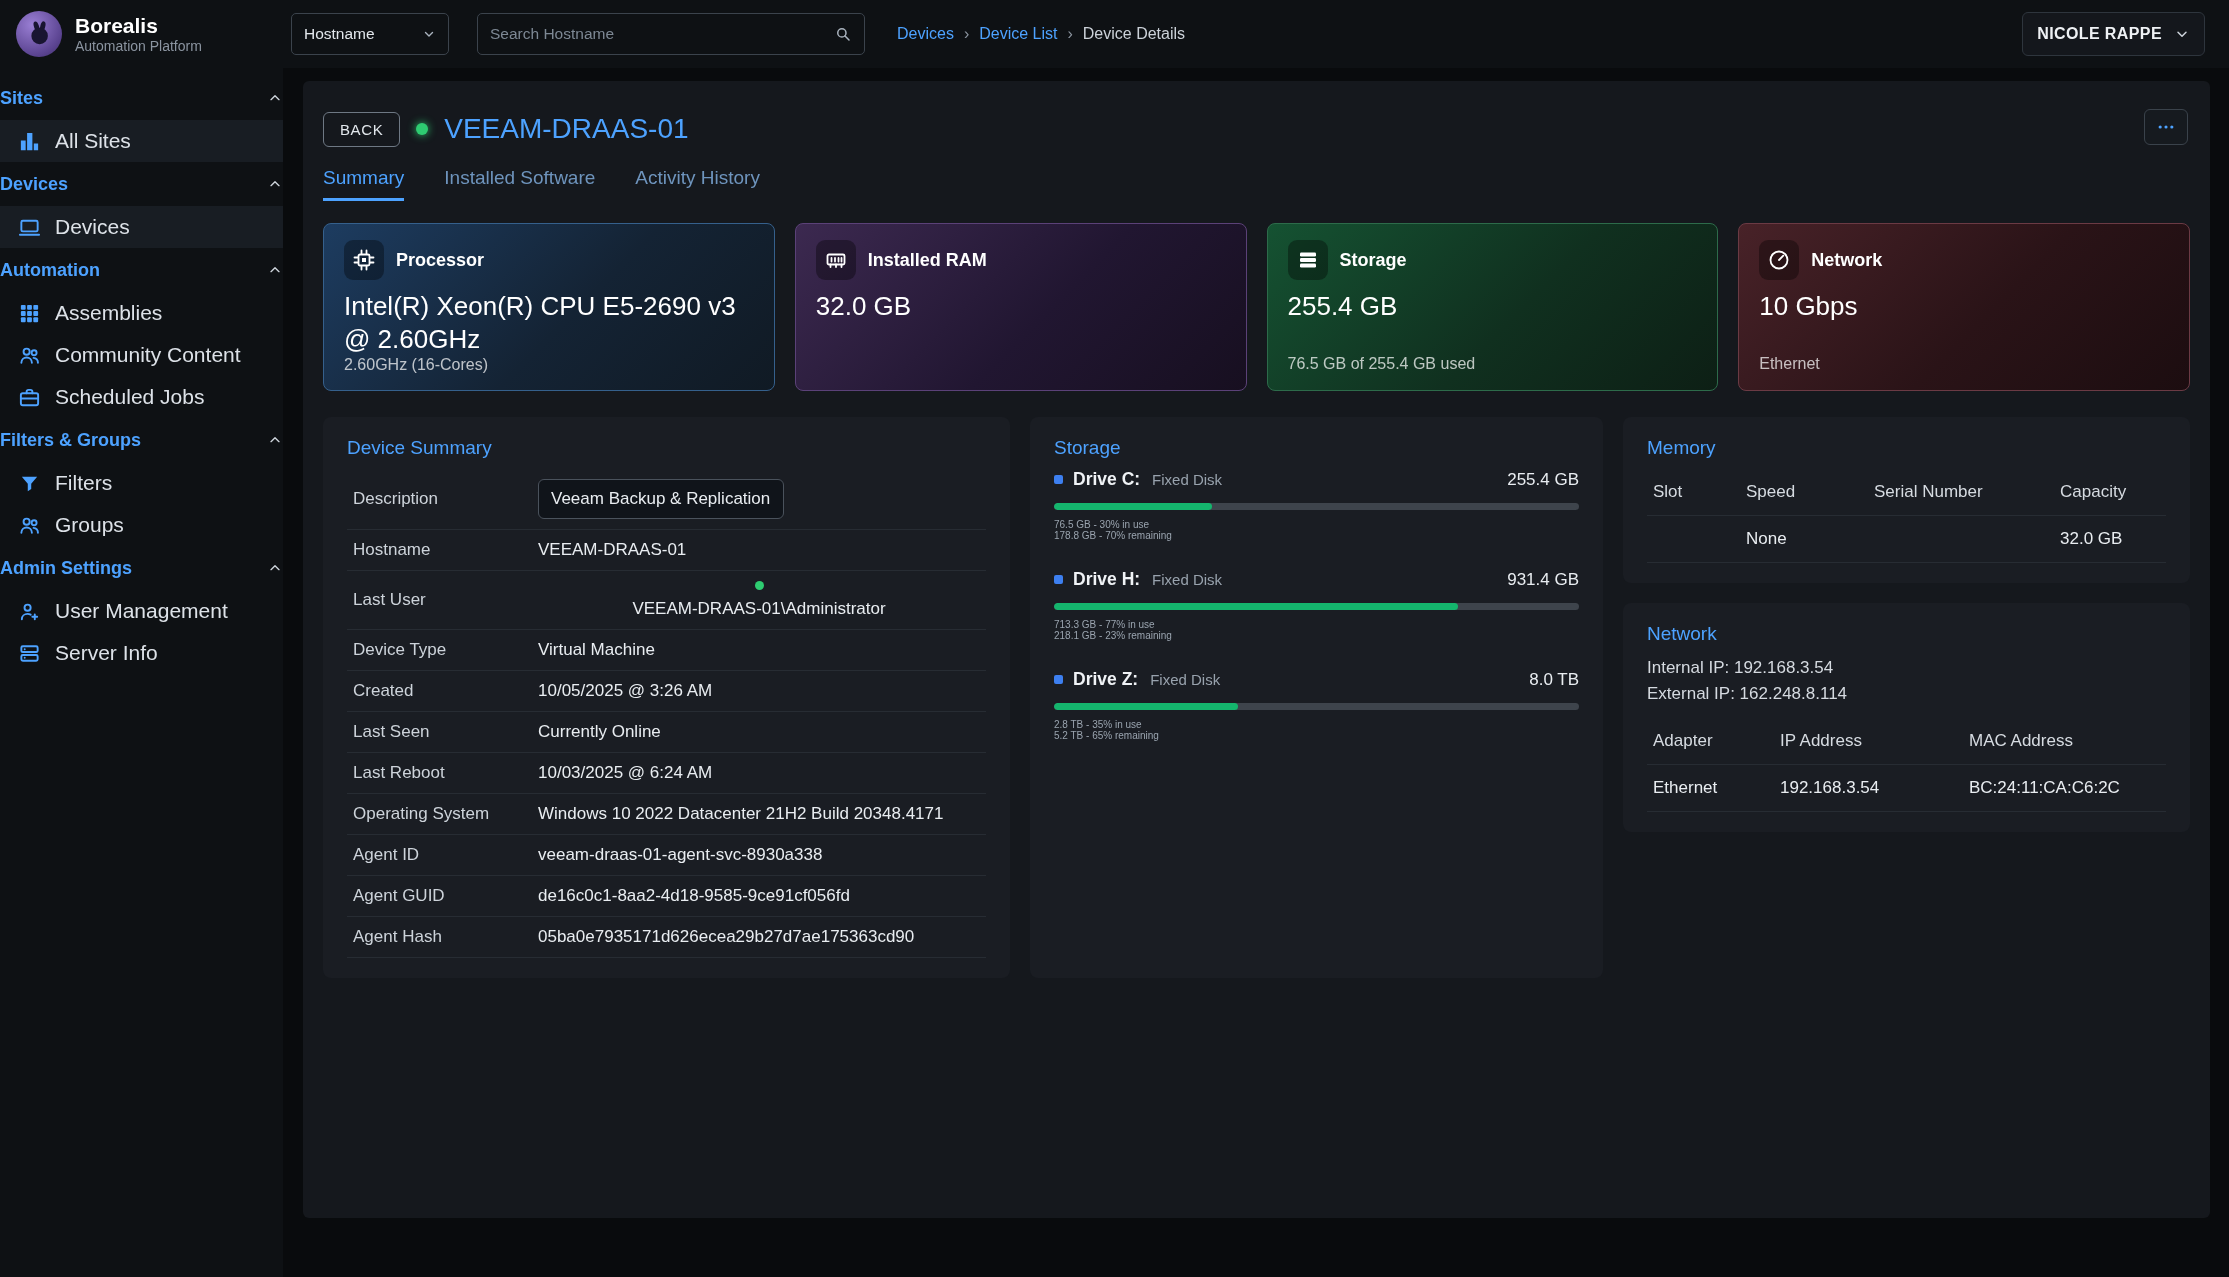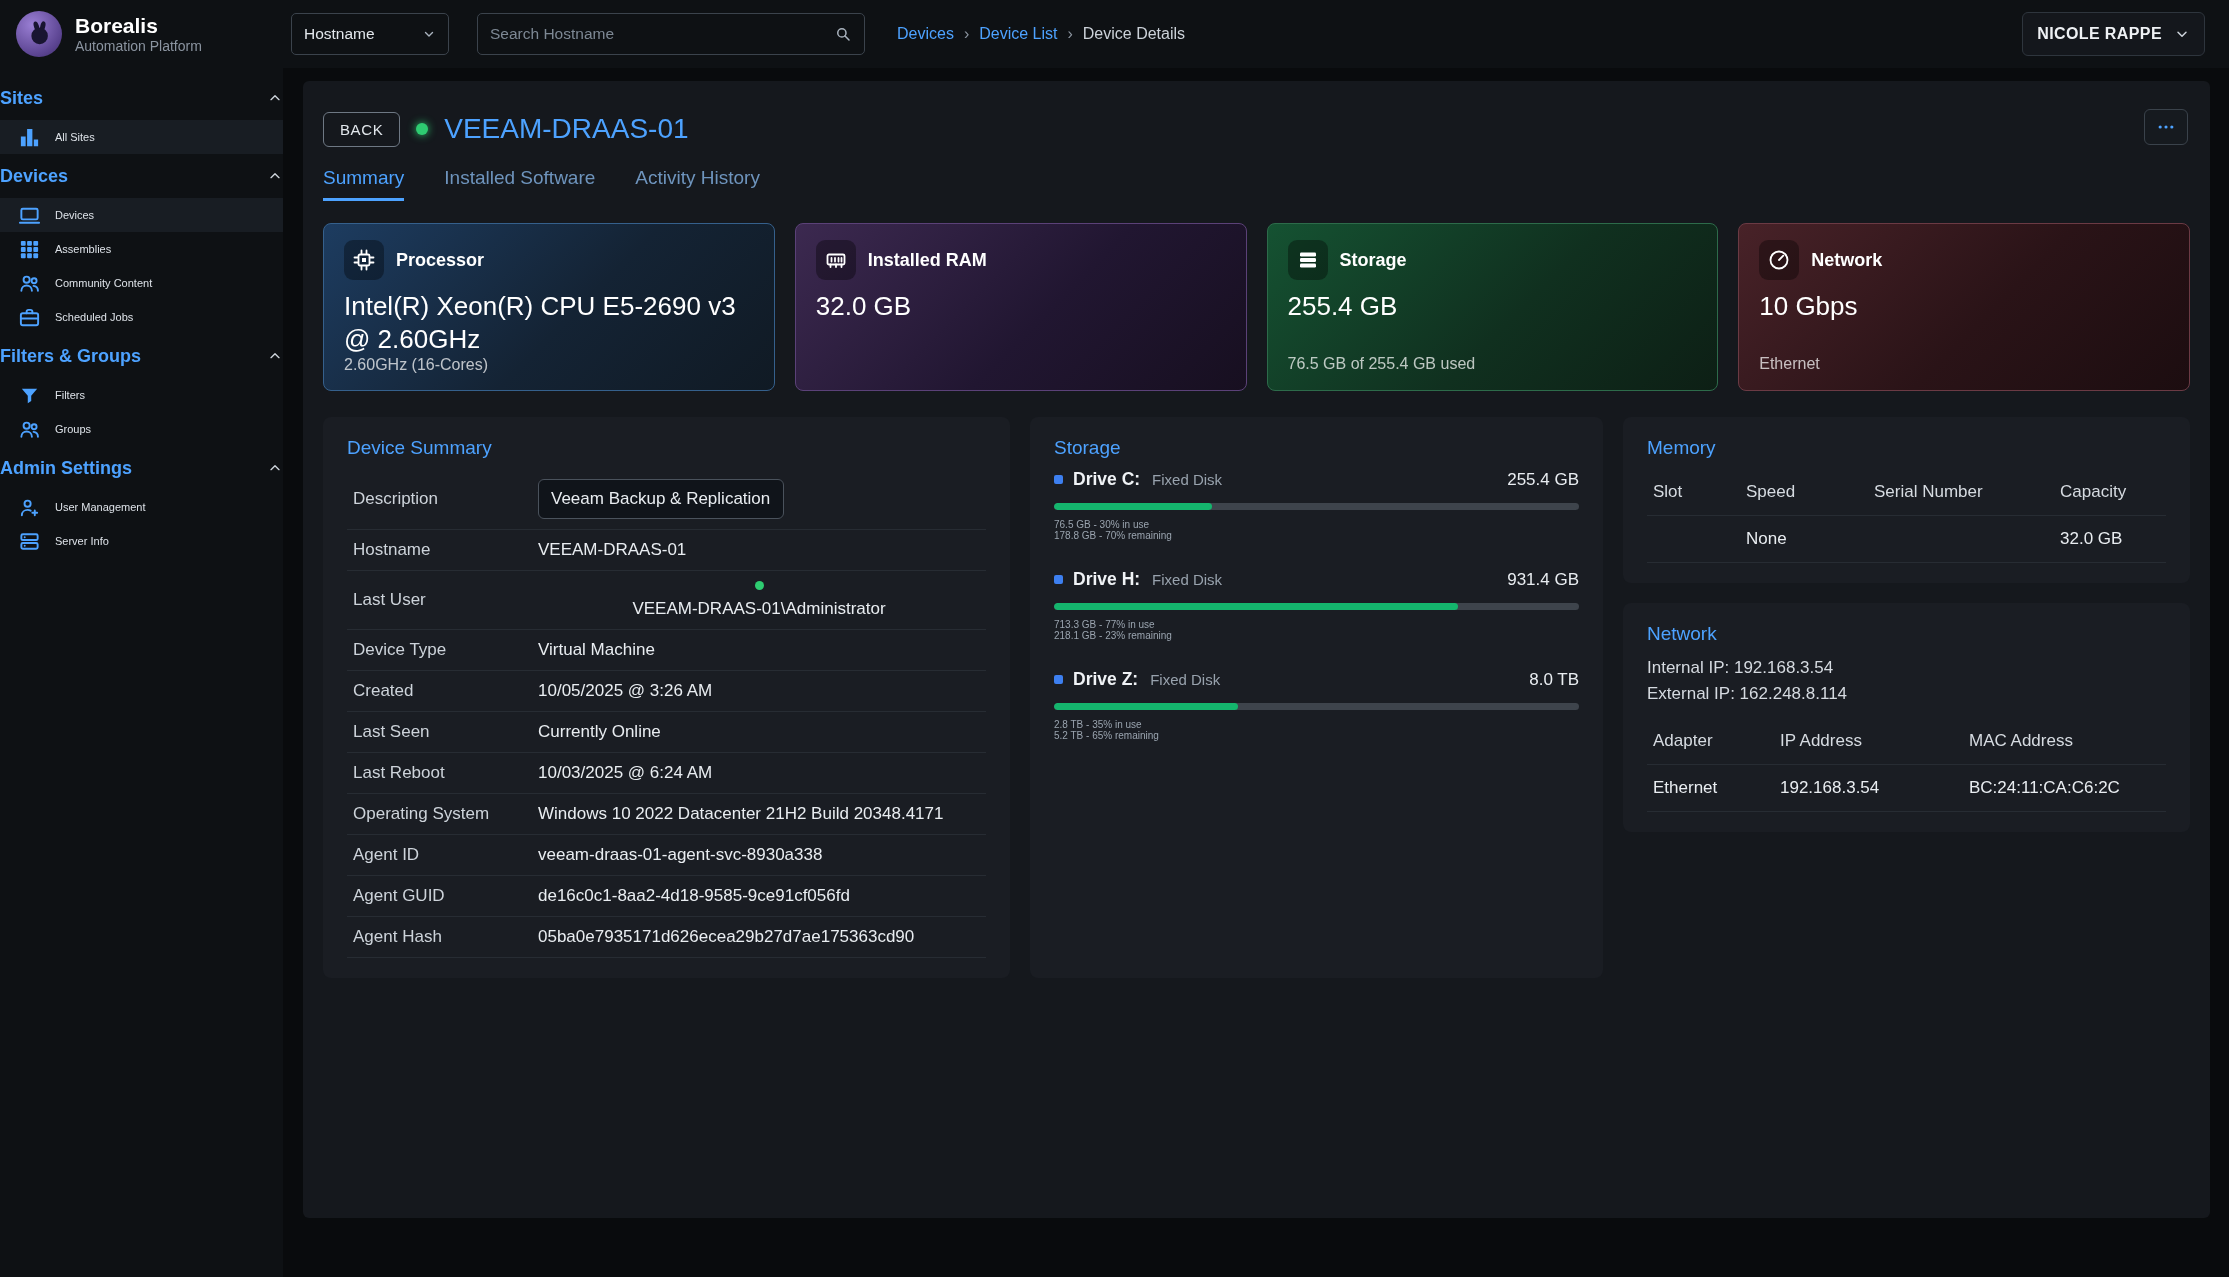--- a/index.html
+++ b/index.html
@@ -15,21 +15,21 @@
   svg{display:block}
   
   .sidebar{width:283px;min-width:283px;background:#0e1114;display:flex;flex-direction:column;}
   .brand{height:68px;display:flex;align-items:center;gap:13px;padding:0 16px;}
   .logo{width:46px;height:46px;border-radius:50%;background:radial-gradient(circle at 35% 30%,#9a7fd4,#5a4390 70%,#3d2e66);display:flex;align-items:center;justify-content:center;flex:none;}
   .brand-name{font-size:21px;font-weight:700;color:#fff;line-height:1.15;}
   .brand-sub{font-size:14px;color:#8b94a0;}
   .nav{padding-top:8px;}
   .nav-section{height:44px;display:flex;align-items:center;justify-content:space-between;padding:0 0;color:var(--accent);font-weight:700;font-size:18px;cursor:pointer;}
   .nav-section .chev{color:#cfd6dd;}
-  .nav-item{height:34px;display:flex;align-items:center;gap:14px;padding:0 18px;font-size:11px;color:#dde2e8;cursor:pointer;}
+  .nav-item{height:42px;display:flex;align-items:center;gap:14px;padding:0 18px;font-size:21px;color:#dde2e8;cursor:pointer;}
   .nav-item.active{background:#181d23;}
   .nicon{color:var(--accent);width:23px;flex:none;}
   
   .right-col{flex:1;display:flex;flex-direction:column;min-width:0;}
   .topbar{height:68px;background:#0e1114;display:flex;align-items:center;padding:0 24px 0 8px;}
   .hn-dropdown{width:158px;height:42px;border:1px solid #3b434c;border-radius:5px;display:flex;align-items:center;justify-content:space-between;padding:0 12px;font-size:15.5px;color:#e2e7ec;cursor:pointer;}
   .hn-dropdown .chev{color:#aab4bf;}
   .search-box{width:388px;height:42px;border:1px solid #3b434c;border-radius:5px;display:flex;align-items:center;padding:0 12px;margin-left:28px;}
   .search-box input{flex:1;background:transparent;border:none;outline:none;color:#e2e7ec;font-size:15.5px;font-family:inherit;}
   .search-box input::placeholder{color:#7d8894;}
@@ -142,20 +142,28 @@
     <div class="nav-item active">
       <span class="nicon">
           <svg width="23" height="23" viewBox="0 0 24 24" fill="none" stroke="currentColor" stroke-width="2" stroke-linecap="round" stroke-linejoin="round">
             <rect x="3.5" y="5" width="17" height="11" rx="1.5"></rect>
             <path d="M2 19.5h20"></path>
           </svg>
         </span>
       <span>Devices</span>
     </div>
 
+    <div class="nav-section">
+      <span>Automation</span>
+      <span class="chev">
+          <svg width="16" height="16" viewBox="0 0 24 24" fill="none" stroke="currentColor" stroke-width="2" stroke-linecap="round" stroke-linejoin="round">
+            <path d="M6 14.5l6-6 6 6"></path>
+          </svg>
+        </span>
+    </div>
     <div class="nav-item">
       <span class="nicon">
           <svg width="23" height="23" viewBox="0 0 24 24">
             <g fill="currentColor">
               <rect x="3" y="3" width="5" height="5" rx="1"></rect>
               <rect x="9.5" y="3" width="5" height="5" rx="1"></rect>
               <rect x="16" y="3" width="5" height="5" rx="1"></rect>
               <rect x="3" y="9.5" width="5" height="5" rx="1"></rect>
               <rect x="9.5" y="9.5" width="5" height="5" rx="1"></rect>
               <rect x="16" y="9.5" width="5" height="5" rx="1"></rect>

